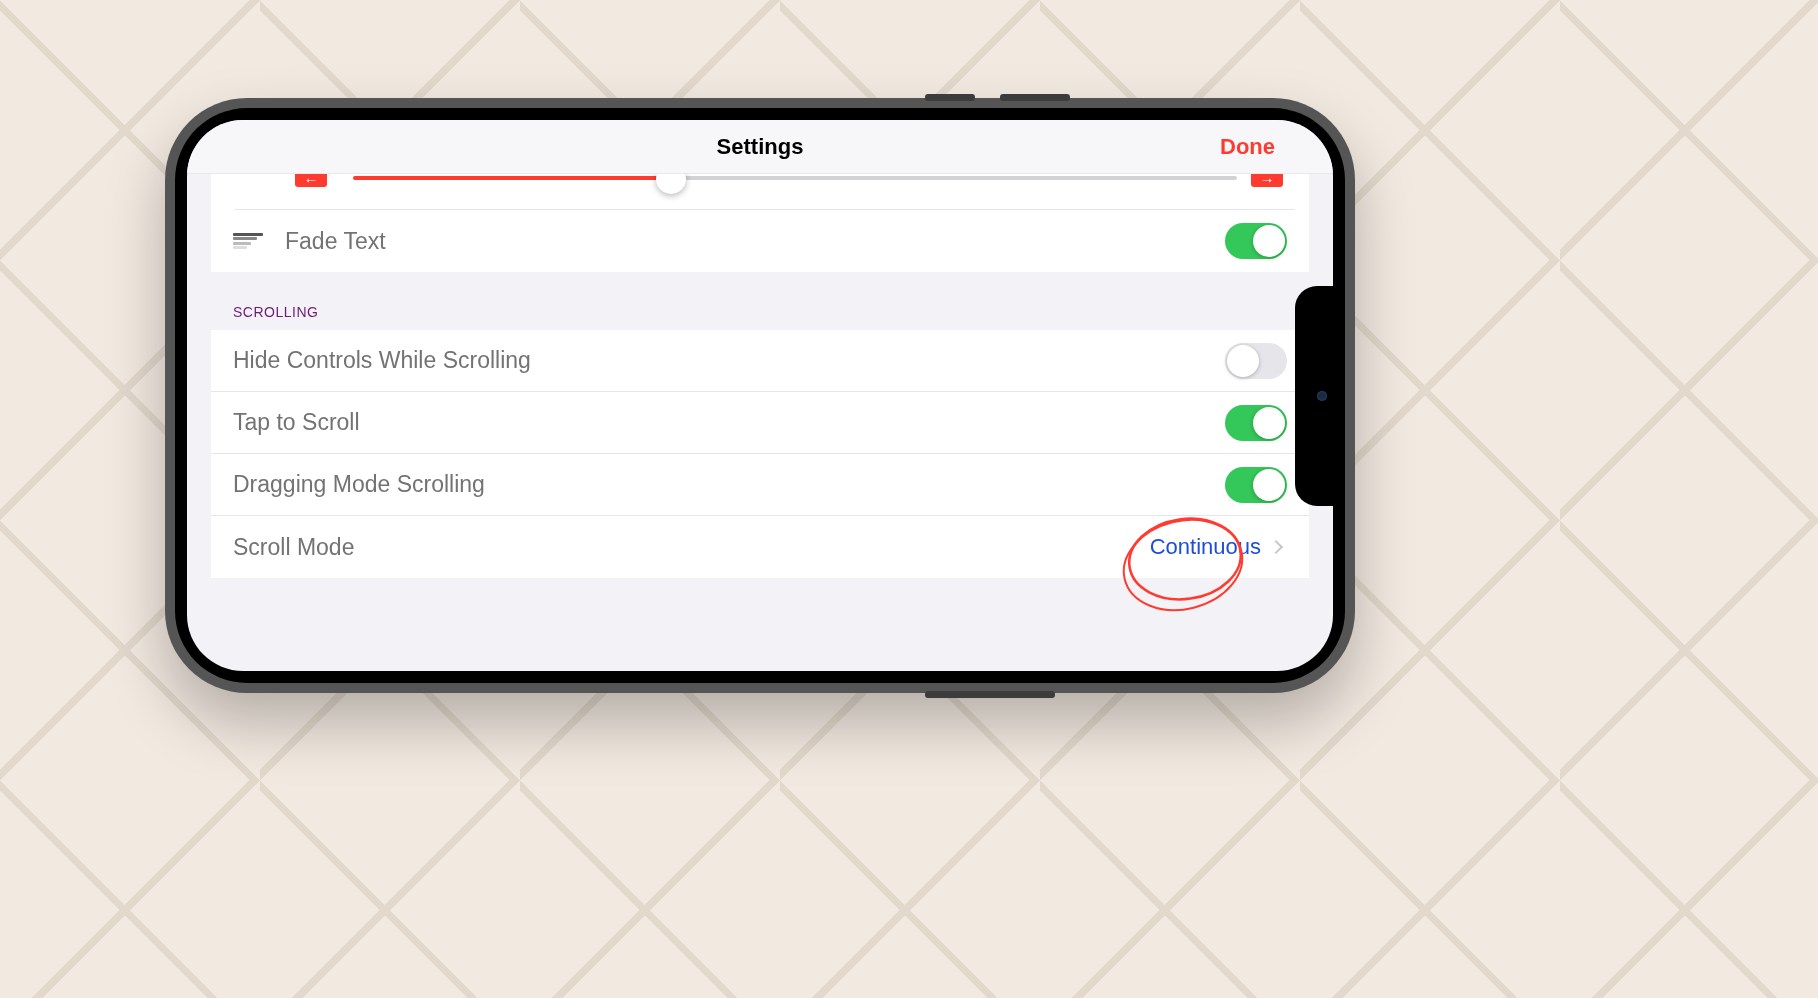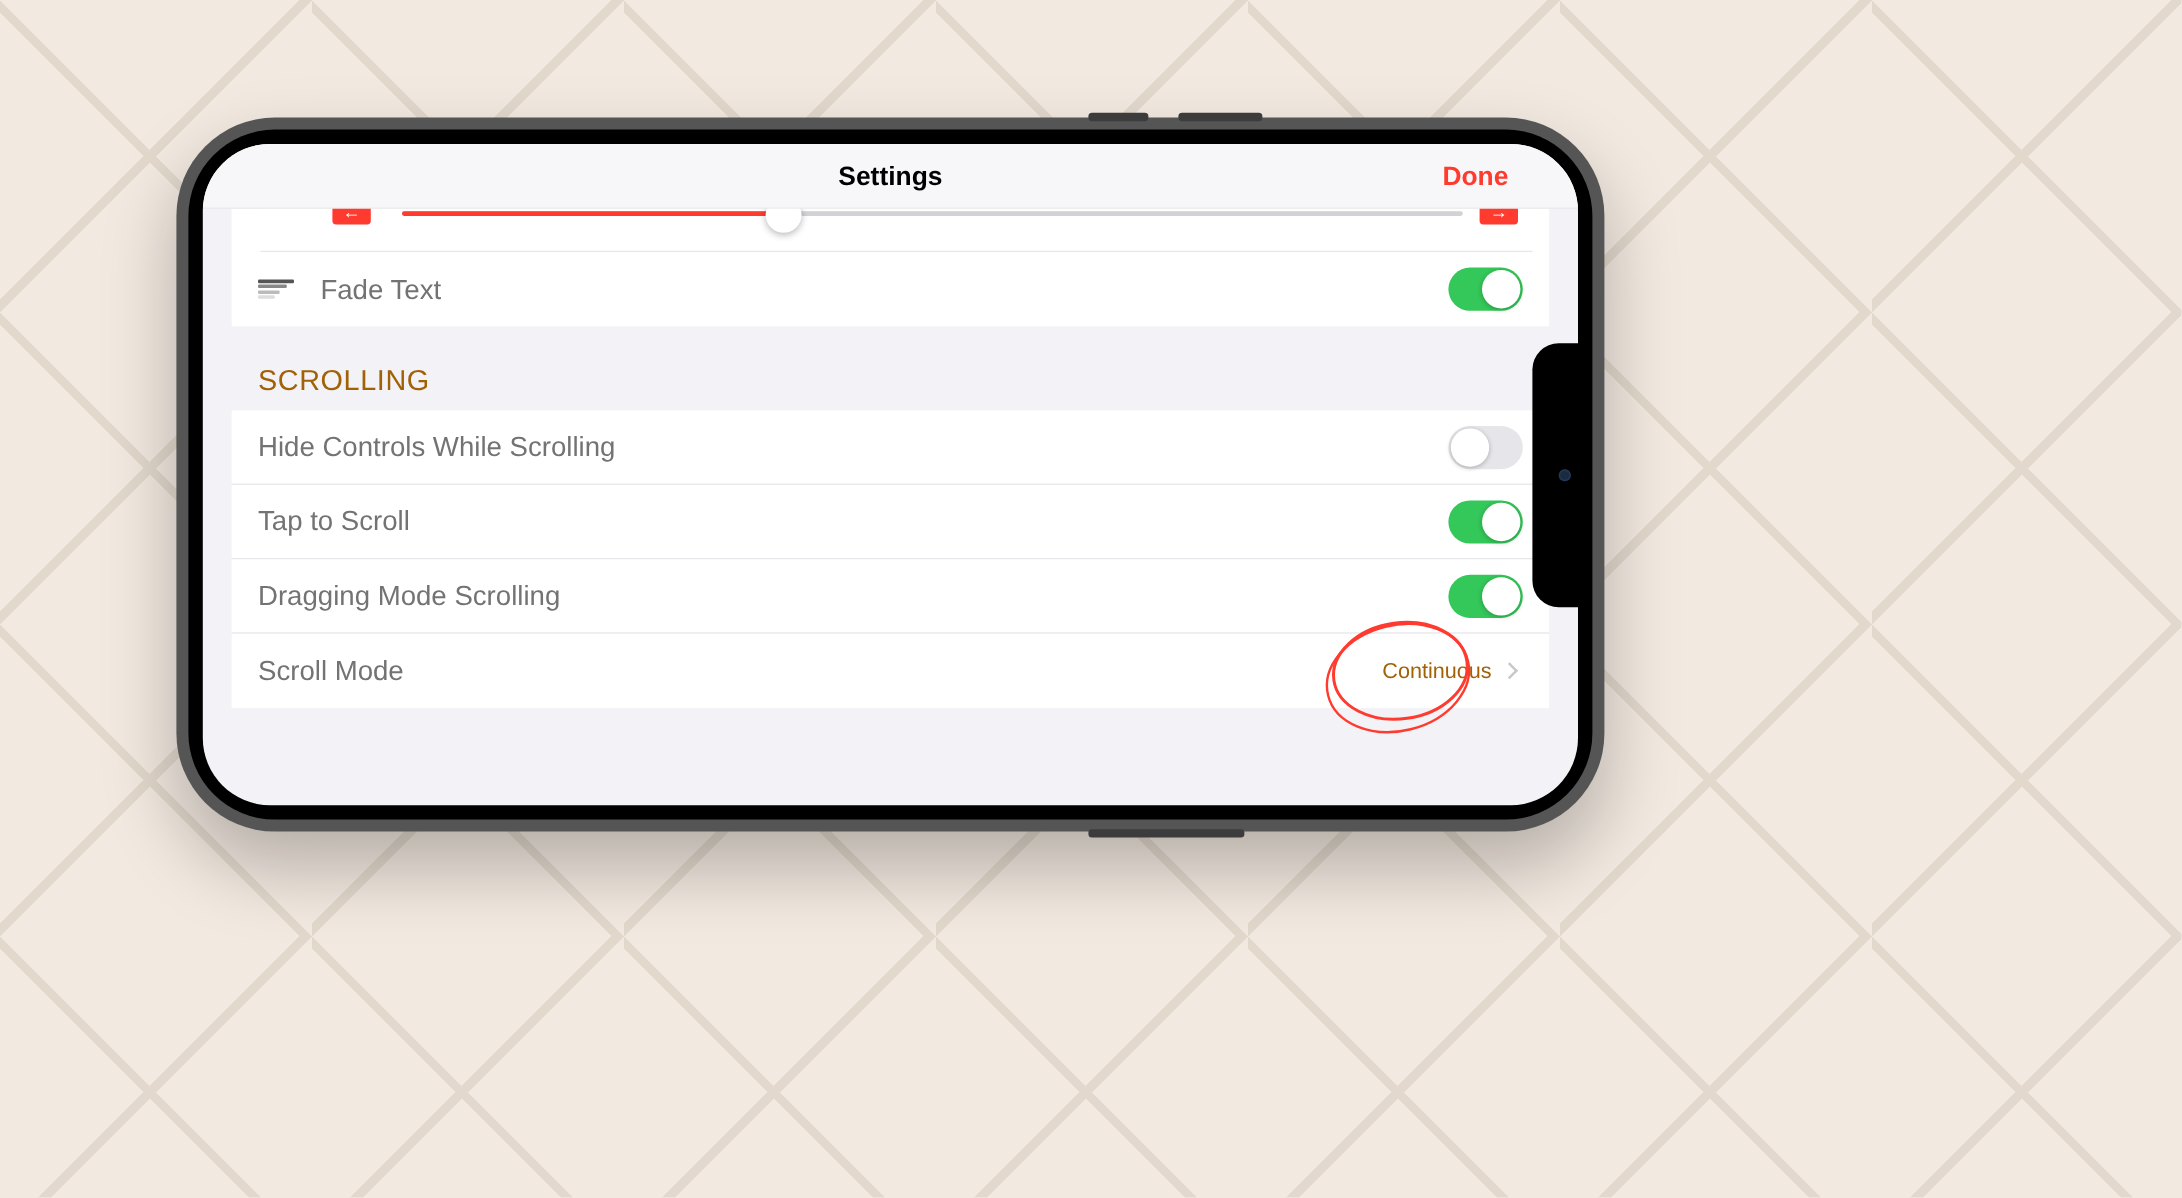--- a/index.html
+++ b/index.html
@@ -24,21 +24,21 @@
       background:
         linear-gradient(135deg, transparent 48%, #d9cdc0 48%, #d9cdc0 50%, transparent 50%),
         linear-gradient(45deg, transparent 48%, #d9cdc0 48%, #d9cdc0 50%, transparent 50%);
       background-size: 260px 260px;
       opacity: 0.6;
     }
     
     
     .phone {
       position: absolute;
-      left: 147px;
+      left: 165px;
       top: 98px;
       width: 1190px;
       height: 595px;
       background: #555;
       border-radius: 82px;
       padding: 10px;
       box-shadow: 0 30px 60px rgba(0,0,0,0.25);
     }
     
     .phone-inner {
@@ -223,22 +223,22 @@
     .cell-icon span:nth-child(2){ width: 80%; background: #888;}
     .cell-icon span:nth-child(3){ width: 60%; background: #bbb;}
     .cell-icon span:nth-child(4){ width: 45%; background: #ddd;}
     
     .cell-label {
       font-size: 23px;
       color: #737373;
       flex: 1;
     }
     .cell-detail {
-      font-size: 18px;
-      color: #a16207;
+      font-size: 22px;
+      color: #1d4ed8;
       margin-right: 10px;
       margin-left: 48px;
     }
     
     .chevron-right {
       width: 10px;
       height: 10px;
       border-top: 2.5px solid #c7c7cc;
       border-right: 2.5px solid #c7c7cc;
       transform: rotate(45deg);
@@ -262,22 +262,22 @@
       height: 32px;
       border-radius: 50%;
       background: #fff;
       box-shadow: 0 1px 4px rgba(0,0,0,0.25);
     }
     .ios-switch.on .knob  { right: 2px; }
     .ios-switch.off .knob { left: 2px; }
     
     
     .section-header {
-      font-size: 24px;
-      color: #a16207;
+      font-size: 14px;
+      color: #701a75;
       letter-spacing: 0.5px;
       padding: 32px 46px 10px;
     }
     
     
     .highlight-oval {
       position: absolute;
       pointer-events: none;
       z-index: 40;
     }

